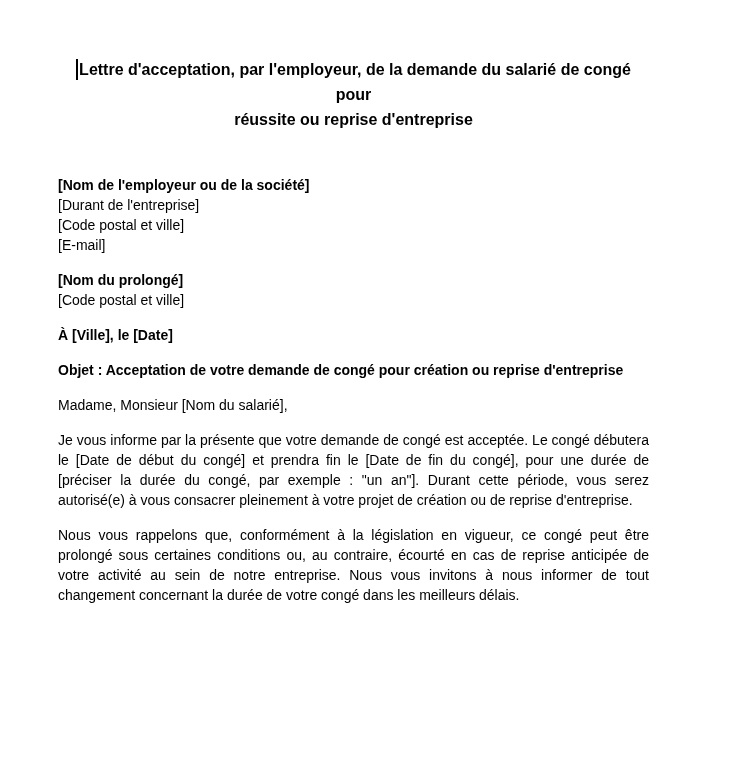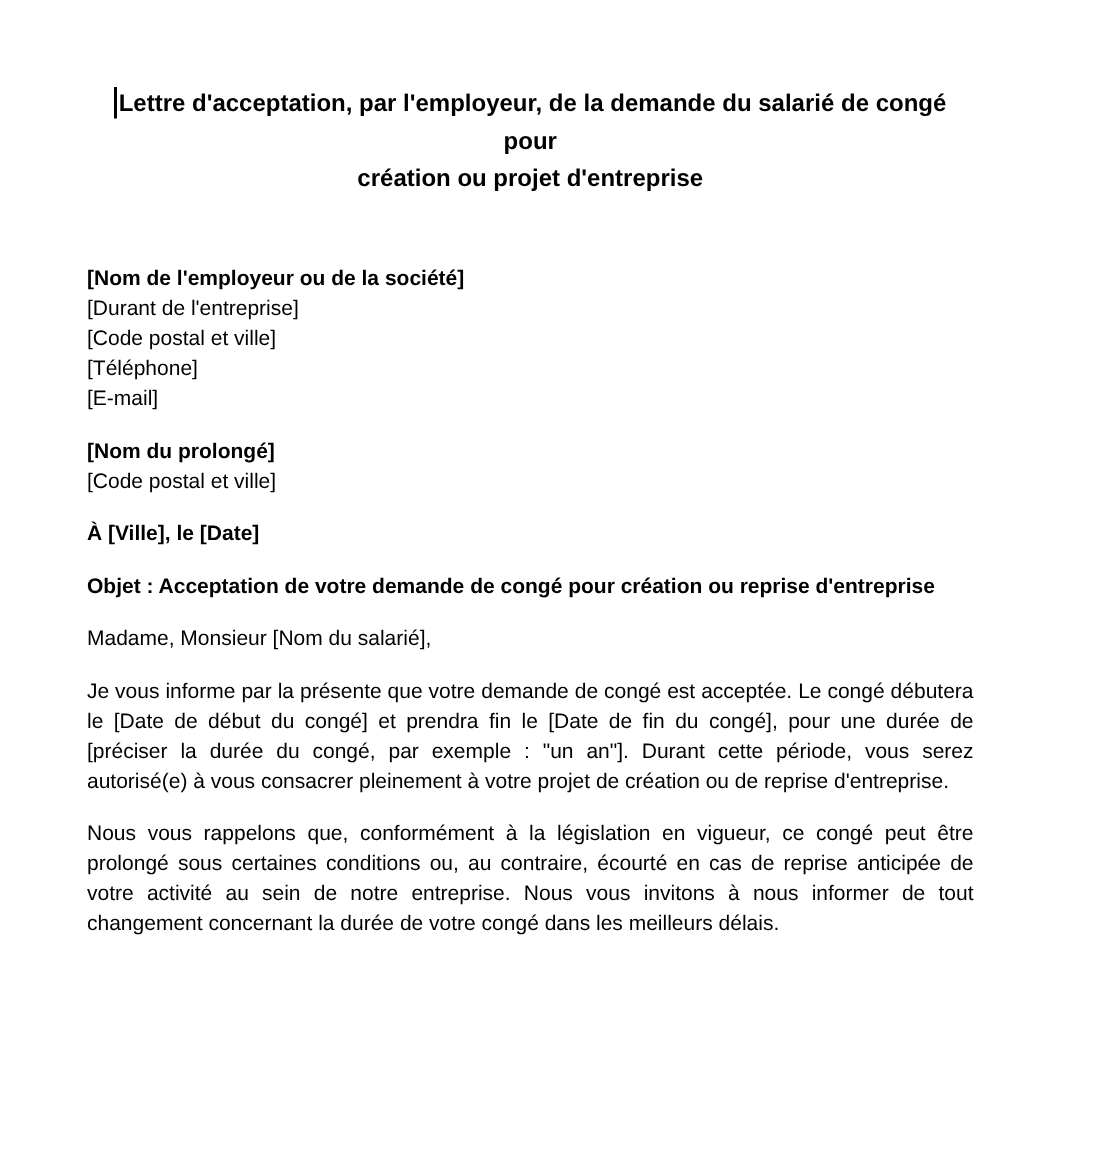--- a/index.html
+++ b/index.html
@@ -45,28 +45,27 @@
   .bold { font-weight: bold; }
   .para { text-align: justify; }
 </style>
 </head>
 <body>
 
 <div class="doc-page">
 
   <div class="doc-title">
     <span class="title-line"><span class="caret"></span><span>Lettre d'acceptation, par l'employeur, de la demande du salarié de congé pour</span></span>
-    <span class="title-line"><span>création ou projet d'entreprise</span></span>
+    <span class="title-line"><span>réussite ou reprise d'entreprise</span></span>
   </div>
 
   <div class="block">
     <div class="bold">[Nom de l'employeur ou de la société]</div>
     <div>[Durant de l'entreprise]</div>
     <div>[Code postal et ville]</div>
-    <div>[Téléphone]</div>
     <div>[E-mail]</div>
   </div>
 
   <div class="block">
     <div class="bold">[Nom du prolongé]</div>
     <div>[Code postal et ville]</div>
   </div>
 
   <div class="block bold">À [Ville], le [Date]</div>
 

